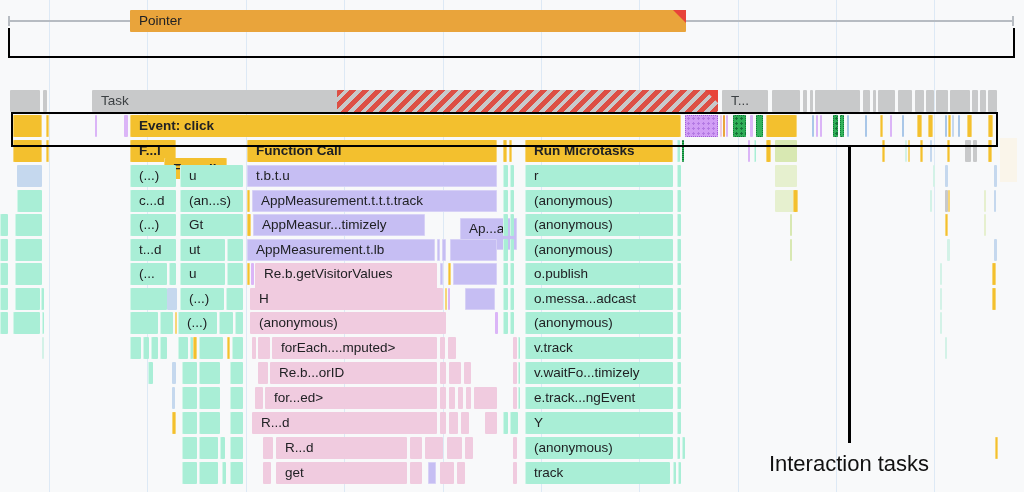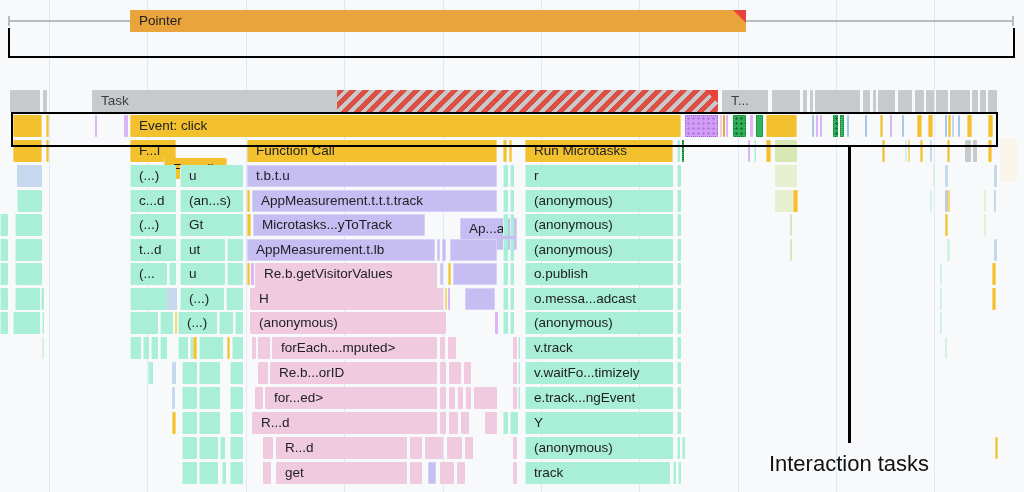--- a/index.html
+++ b/index.html
@@ -1,20 +1,20 @@
 <!DOCTYPE html>
 <html style="--c-background: #f8f9fa; --c-gridline: #dde9f5; --c-whisker: #b7bcc2; --c-text: #202124; --c-task_text: #3c4043; --c-annotation: #111111; --c-yellow: #f3c02e; --c-orange: #e9a43b; --c-gray: #c8c9ca; --c-hatch_red: #dd4f44; --c-red_flag: #e8443a; --c-purple: #c6bef3; --c-pink: #f0cbdf; --c-teal: #a9eed6; --c-teal_light: #d3f2e7; --c-light_blue: #c5d8ee; --c-blue: #a9c7e8; --c-violet: #d19ef5; --c-violet_dot: #b379e3; --c-violet_border: #a05fd6; --c-green: #33b35c; --c-green_dark: #2fae57; --c-green_dot: #156f37; --c-green_border: #0d7c35; --c-olive: #d8e8b2; --c-olive_light: #e6f0cf; --c-cream: #faf3e2;"><head>
 <meta charset="utf-8">
 <style>
   html,body{margin:0;padding:0;background:#f8f9fa;font-family:"Liberation Sans",sans-serif;}
   #chart{position:relative;width:1024px;height:492px;overflow:hidden;background:var(--c-background,#f8f9fa);}
   .grid{position:absolute;top:0;bottom:0;width:1px;background:var(--c-gridline,#dde9f5);}
   .seg{position:absolute;box-sizing:border-box;border-radius:1px;}
   .lbl{display:block;padding-left:9px;font-size:13.5px;line-height:22px;color:var(--c-text,#202124);white-space:nowrap;overflow:hidden;}
-  .c-y{background:var(--c-yellow);box-shadow:inset 1px 0 0 rgba(255,255,255,.35),inset -1px 0 0 rgba(255,255,255,.35);}
+  .c-y{background:var(--c-yellow);box-shadow:inset 1px 0 0 rgba(255,255,255,.35),inset -1px 0 0 rgba(255,255,255,.35);font-weight:bold;}
   .c-o{background:var(--c-orange);}
   .c-g{background:var(--c-gray);}
   .c-g .lbl{color:var(--c-task_text,#3c4043);}
   .c-h{background:repeating-linear-gradient(135deg,var(--c-hatch_red) 0 5px,var(--c-gray) 5px 9px);}
   .c-p{background:var(--c-purple);box-shadow:inset 0 0 0 1px rgba(255,255,255,.3);}
   .c-k{background:var(--c-pink);}
   .c-t{background:var(--c-teal);box-shadow:inset 1px 0 0 rgba(255,255,255,.45);}
   .c-tl{background:var(--c-teal_light);}
   .c-lb{background:var(--c-light_blue);}
   .c-bl{background:var(--c-blue);}
@@ -47,21 +47,21 @@
       <div class="grid" style="left: 344px;"></div>
       <div class="grid" style="left: 443px;"></div>
       <div class="grid" style="left: 541px;"></div>
       <div class="grid" style="left: 639px;"></div>
       <div class="grid" style="left: 738px;"></div>
       <div class="grid" style="left: 836px;"></div>
       <div class="grid" style="left: 934px;"></div>
     </div>
   <div id="whisker"></div>
   <div id="rows">
-      <div class="seg c-o" style="left: 130px; top: 10px; width: 616px; height: 22px;">
+      <div class="seg c-o" style="left: 130px; top: 10px; width: 556px; height: 22px;">
         <span class="lbl">Pointer</span>
         <i class="tri"></i>
       </div>
       <div class="seg c-g" style="left: 10px; top: 90px; width: 30px; height: 22px;"></div>
       <div class="seg c-g" style="left: 43px; top: 90px; width: 4px; height: 22px;"></div>
       <div class="seg c-g" style="left: 92px; top: 90px; width: 626px; height: 22px;">
         <span class="lbl">Task</span>
       </div>
       <div class="seg c-h" style="left: 337px; top: 90px; width: 381px; height: 22px;">
         <i class="tri"></i>
@@ -195,21 +195,21 @@
       <div class="seg c-t" style="left: 0px; top: 214px; width: 8px; height: 22px;"></div>
       <div class="seg c-t" style="left: 15px; top: 214px; width: 27px; height: 22px;"></div>
       <div class="seg c-t" style="left: 130px; top: 214px; width: 46px; height: 22px;">
         <span class="lbl">(...)</span>
       </div>
       <div class="seg c-t" style="left: 180px; top: 214px; width: 63px; height: 22px;">
         <span class="lbl">Gt</span>
       </div>
       <div class="seg c-y" style="left: 247px; top: 214px; width: 4px; height: 22px;"></div>
       <div class="seg c-p" style="left: 253px; top: 214px; width: 172px; height: 22px;">
-        <span class="lbl">Microtasks...yToTrack</span>
+        <span class="lbl">AppMeasur...timizely</span>
       </div>
       <div class="seg c-p" style="left: 440px; top: 218px; width: 57px; height: 32px; margin-left: 20px;">
         <span class="lbl">Ap...a</span>
       </div>
       <div class="seg c-t" style="left: 503px; top: 214px; width: 5px; height: 22px;"></div>
       <div class="seg c-t" style="left: 510px; top: 214px; width: 4px; height: 22px;"></div>
       <div class="seg c-t" style="left: 525px; top: 214px; width: 148px; height: 22px;">
         <span class="lbl">(anonymous)</span>
       </div>
       <div class="seg c-t" style="left: 677px; top: 214px; width: 4px; height: 22px;"></div>

